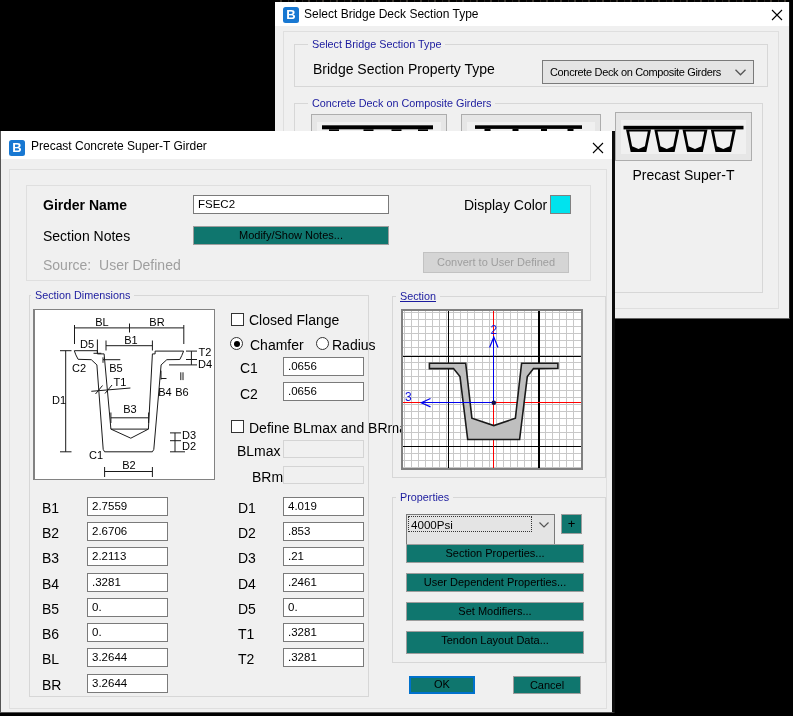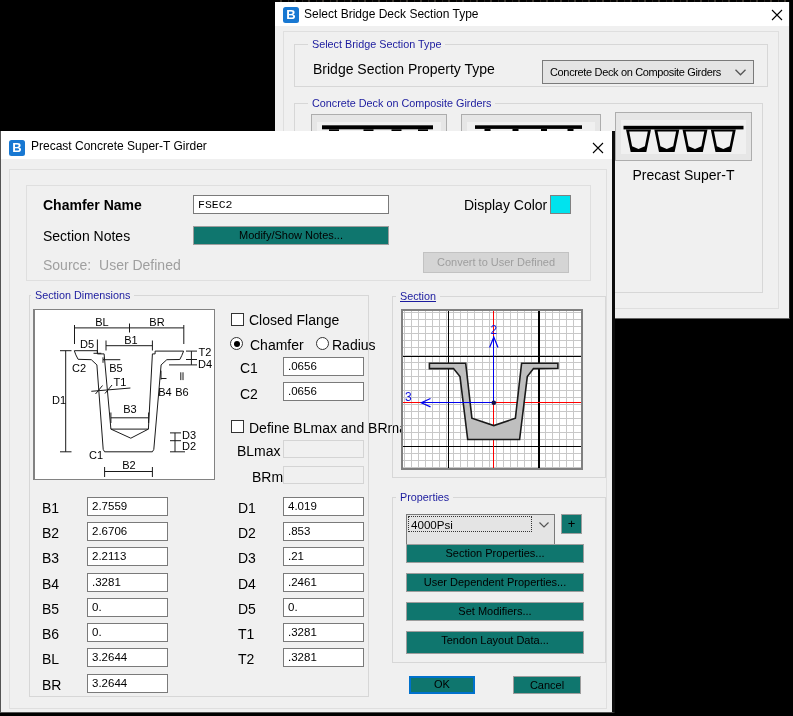--- a/index.html
+++ b/index.html
@@ -100,22 +100,22 @@
   <div class="tbar" style="top:0; height:28px;">
     <div class="bicon" style="left:8px; top:9px;">B</div>
     <div class="ttext" style="left:30px; top:8px;">Precast Concrete Super-T Girder</div>
     <svg class="xbtn" style="left:591px; top:11px;" width="12" height="12" viewBox="0 0 12 12">
       <path d="M1,1 L11,11 M11,1 L1,11" stroke="#000" stroke-width="1.1" fill="none"></path>
     </svg>
   </div>
   <div class="panel" style="left:8px; top:38px; width:598px; height:540px;"></div>
   <div class="panel" style="left:25px; top:54px; width:565px; height:96px;"></div>
 
-  <div class="lbl" style="left:42px; top:67px; font-weight:bold;">Chamfer Name</div>
-  <div class="fld" style="left:192px; top:64px; width:196px; height:19px;font-family:Liberation Mono, monospace;">FSEC2</div>
+  <div class="lbl" style="left:42px; top:67px; font-weight:bold;">Girder Name</div>
+  <div class="fld" style="left:192px; top:64px; width:196px; height:19px;">FSEC2</div>
   <div class="lbl" style="left:463px; top:67px;">Display Color</div>
   <div class="abs" style="left:549px; top:64px; width:21px; height:19px; background:#00e3ee; border:1px solid #808080;"></div>
 
   <div class="lbl" style="left:42px; top:98px;">Section Notes</div>
   <div class="btn" style="left:192px; top:95px; width:196px; height:19px; line-height:17px;">Modify/Show Notes...</div>
 
   <div class="lbl" style="left:42px; top:127px; color:#9f9f9f;">Source:&nbsp; User Defined</div>
   <div class="btn" style="left:422px; top:121px; width:146px; height:21px; line-height:19px; background:#d5d5d5; border-color:#c2c2c2; color:#9e9e9e;">Convert to User Defined</div>
 
   <div class="grp" style="left:28px; top:164px; width:340px; height:402px;">

